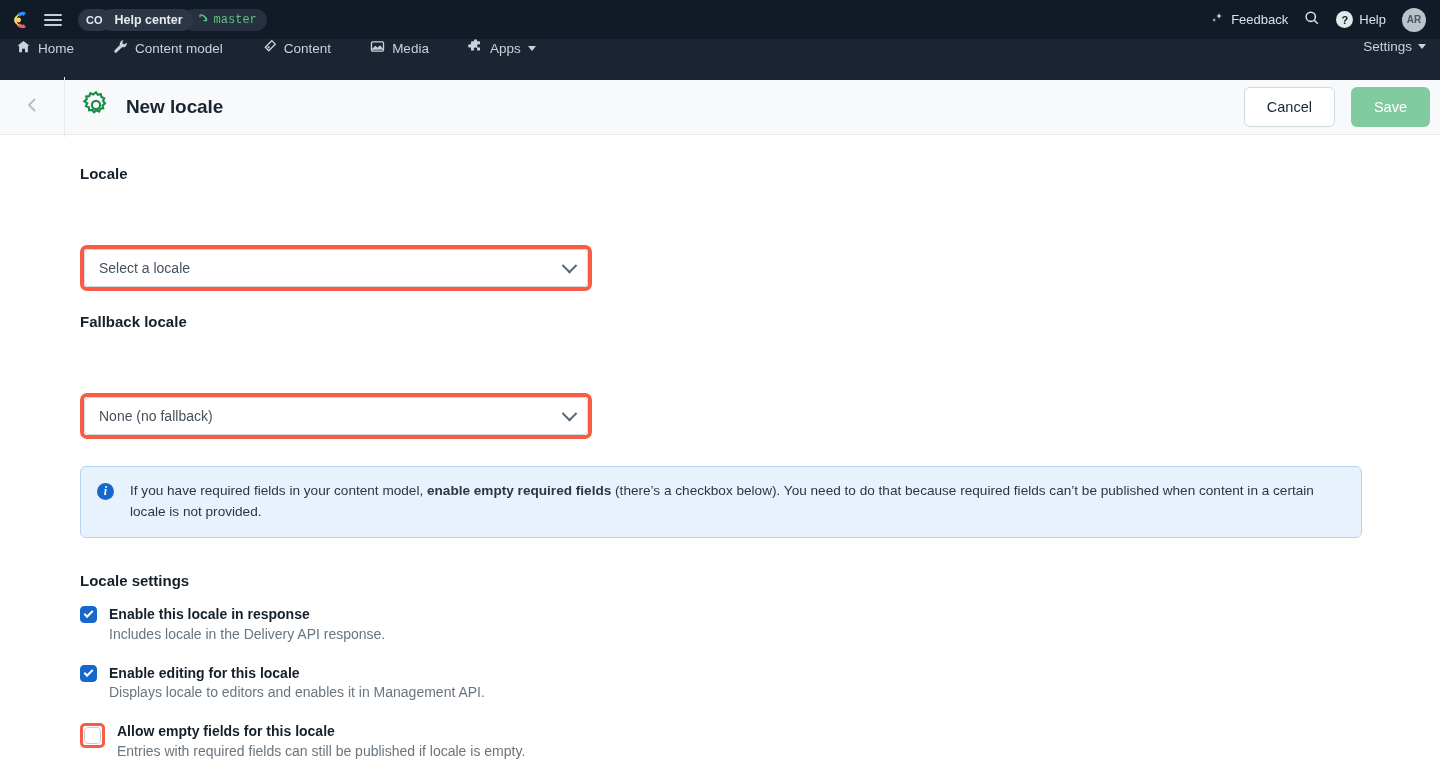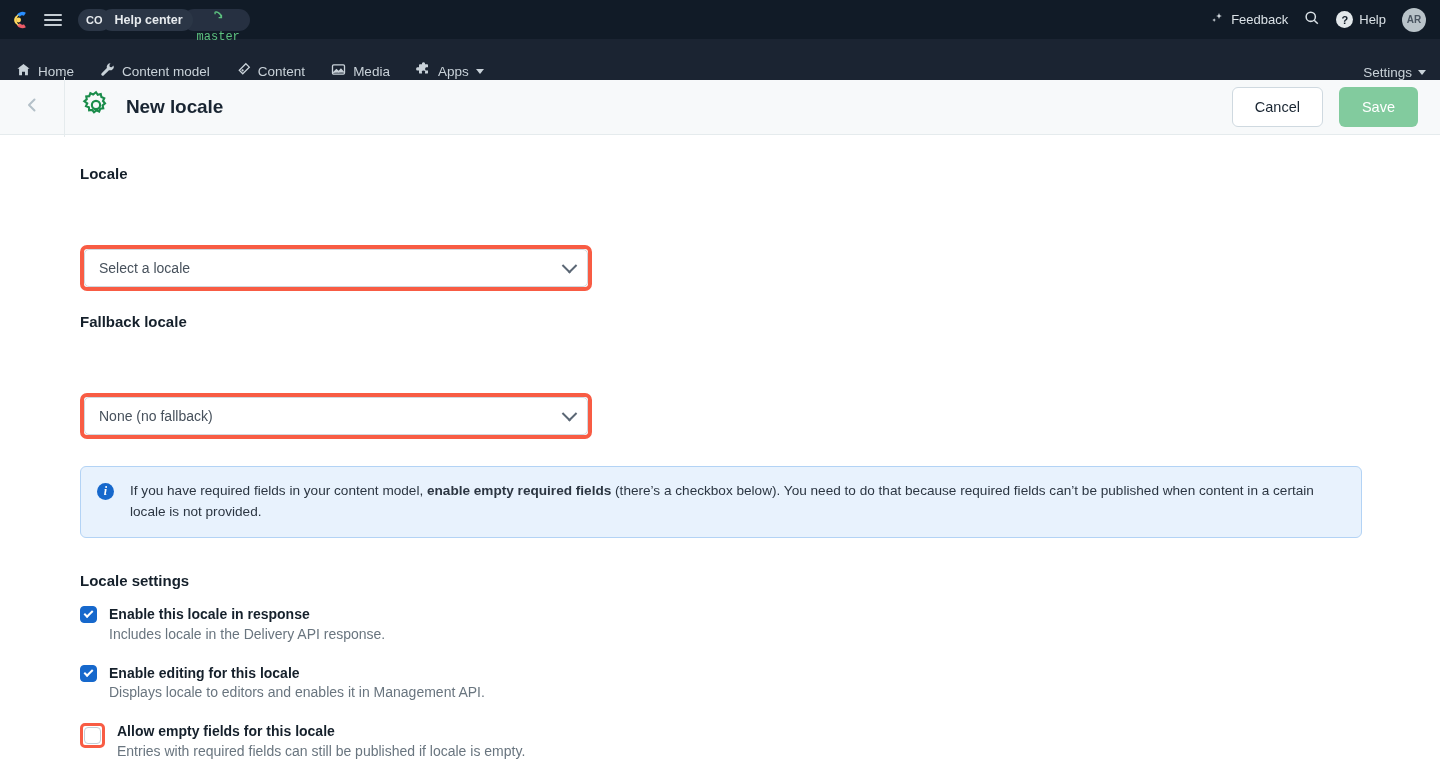--- a/index.html
+++ b/index.html
@@ -32,21 +32,21 @@
     padding: 0 10px; border-radius: 11px;
     cursor: pointer; white-space: nowrap;
   }
   .pill.org { font-size: 11px; padding: 0 8px; background: #2b3646; position: relative; z-index: 2; }
   .pill.space { margin-left: -10px; padding-left: 14px; position: relative; z-index: 1; }
   .pill.branch {
     margin-left: -10px; padding-left: 14px;
     background: #263041; color: #5dc17f;
     font-family: "Liberation Mono", monospace;
     font-weight: 400; font-size: 12px;
-    display: flex; align-items: center; gap: 5px; flex-direction: column;
+    display: flex; align-items: center; gap: 5px;
   }
 
   .topbar-right { margin-left: auto; display: flex; align-items: center; gap: 16px; }
   .tb-item { display: flex; align-items: center; gap: 6px; font-size: 13px; color: #dae1e6; cursor: pointer; font-weight: 400; }
   .avatar {
     width: 24px; height: 24px; border-radius: 50%;
     background: #b9c3c9; color: #4a5561;
     font-size: 10px; font-weight: 700;
     display: flex; align-items: center; justify-content: center;
     cursor: pointer;
@@ -56,23 +56,24 @@
     background: #e3e8eb; color: #111b27;
     font-size: 11px; font-weight: 700;
     display: flex; align-items: center; justify-content: center;
   }
 
   
   .navbar {
     height: 41px;
     background: #1b2432;
     display: flex;
-    align-items: flex-end;
+    align-items: flex-start;
     padding: 0 14px 0 16px;
     color: #c9d2d9;
+    gap: 13px;
   }
   .nav-item {
     display: flex; align-items: center; gap: 7px;
     font-size: 13.5px; color: #c9d2d9;
     padding: 0 14px 0 0; margin-right: 12px;
     cursor: pointer; white-space: nowrap;
   }
   .nav-right { margin-left: auto; display: flex; align-items: center; gap: 6px; font-size: 13.5px; color: #c9d2d9; cursor: pointer; }
   .caret { width: 0; height: 0; border-left: 4px solid transparent; border-right: 4px solid transparent; border-top: 5px solid #c9d2d9; display: inline-block; }
 
@@ -85,21 +86,21 @@
     align-items: center;
   }
   .back-btn {
     width: 65px; height: 60px;
     display: flex; align-items: center; justify-content: center;
     border-right: 1px solid #e5ebed;
     cursor: pointer;
   }
   .wh-title-wrap { display: flex; align-items: center; gap: 15px; padding-left: 16px; }
   .wh-title { font-size: 19px; font-weight: 700; color: #192532; letter-spacing: -0.1px; }
-  .wh-actions { margin-left: auto; display: flex; align-items: center; gap: 16px; padding-right: 22px; }
+  .wh-actions { margin-left: auto; display: flex; align-items: center; gap: 16px; padding-right: 10px; }
   .btn {
     height: 40px; padding: 0 22px;
     border-radius: 6px; font-size: 14.5px; font-weight: 500;
     display: flex; align-items: center; justify-content: center;
     cursor: pointer; border: 1px solid transparent;
   }
   .btn-secondary { background: #fff; border-color: #cfd9e0; color: #192532; }
   .btn-primary { background: #82cb9e; color: #ffffff; }
 
   

